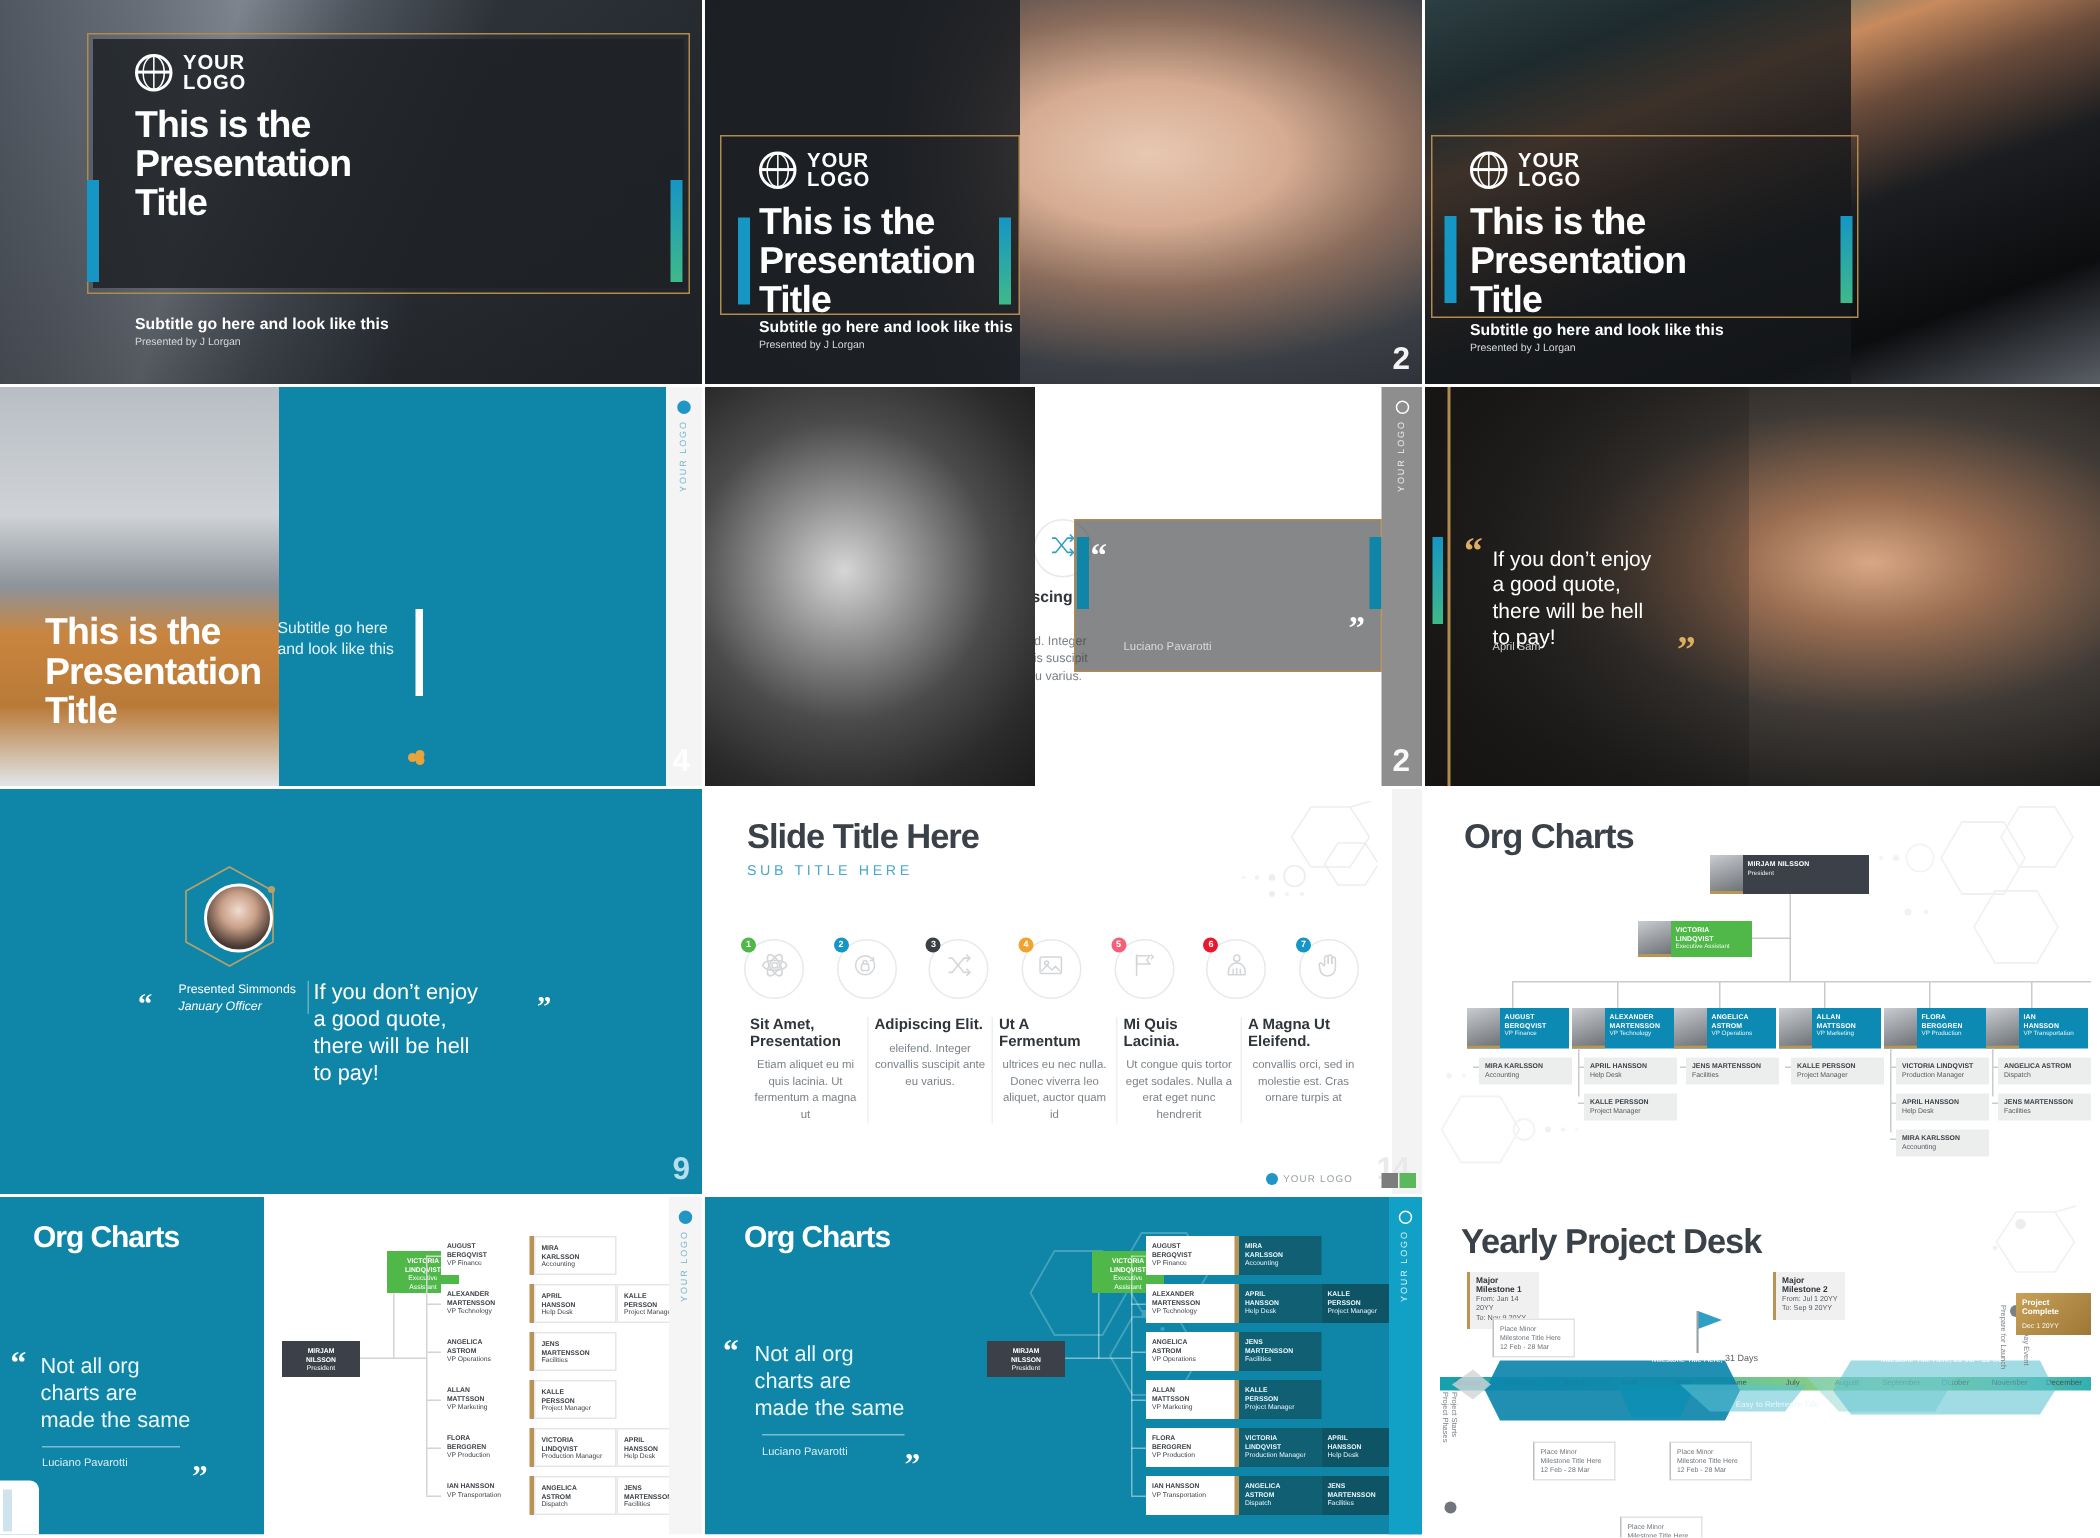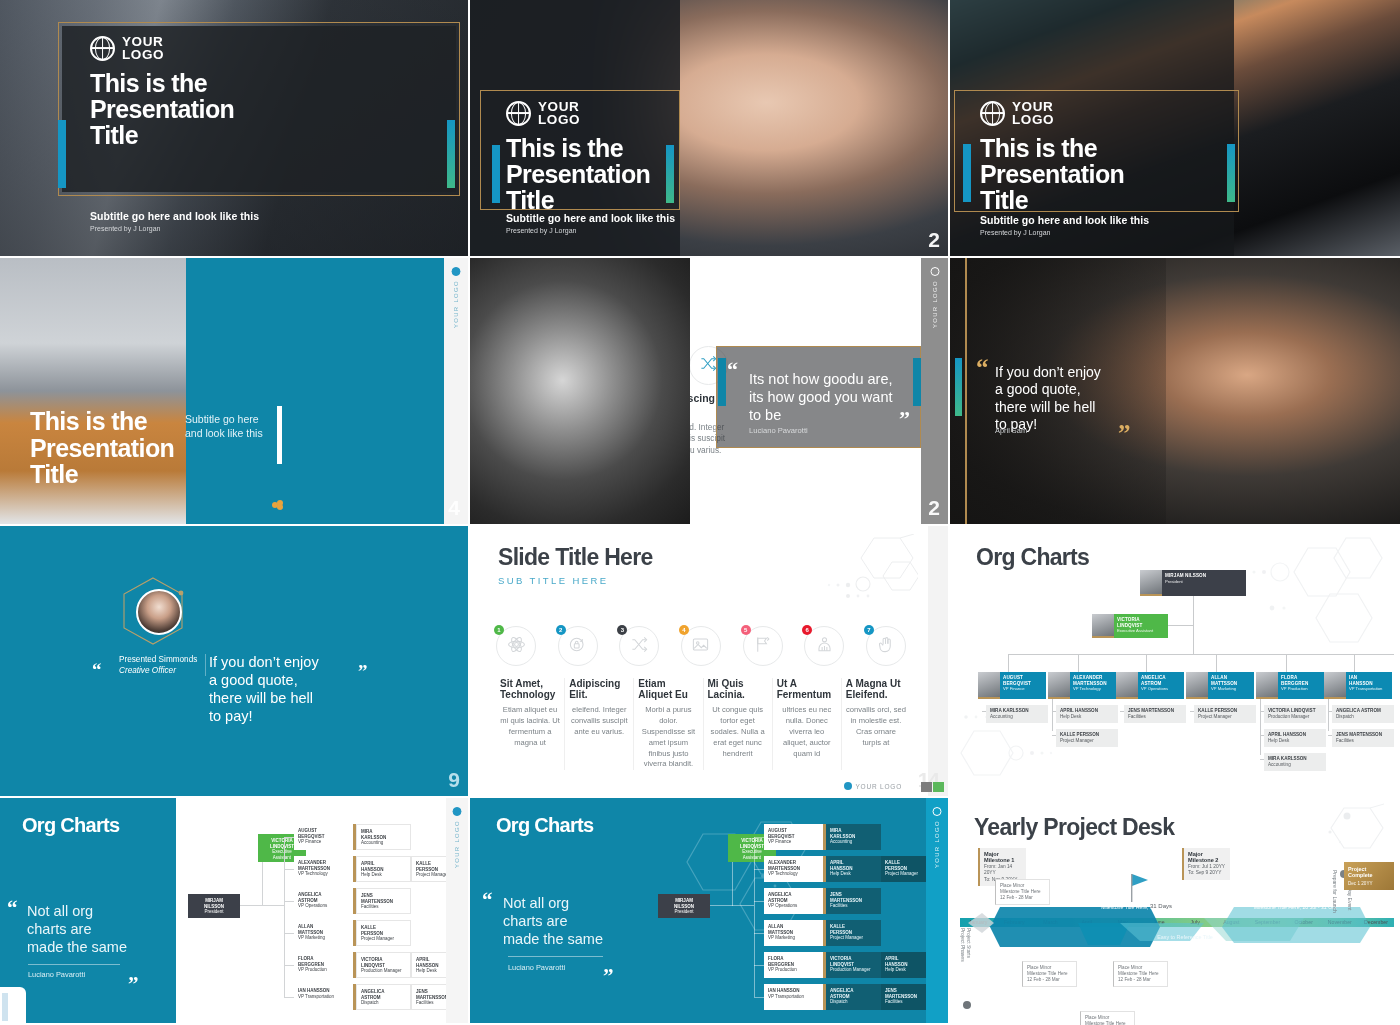--- a/index.html
+++ b/index.html
@@ -264,21 +264,20 @@
         </div>
         <div style="flex: 1 1 0%; padding: 0px 6px;">
           <div class="colh" style="white-space:pre-line">Adipiscing Elit.</div>
           <div class="colb">Eleifend. Integer convallis suscipit ante eu varius.</div>
         </div>
       </div>
 
     <div style="position:absolute;right:27px;top:0;width:220px;height:100%" class="ph ph5"></div>
     <div class="quotebox" style="right:27px;top:88px;width:205px;height:102px">
       <div class="qmark" style="position:absolute;left:10px;top:16px;font-size:22px;color:#fff">“</div>
-      <div class="qtext" style="position:absolute;left:32px;top:24px;right:12px;white-space:pre-line">Its not how goodu are, its how good you want to be</div>
       <div class="qauth" style="position:absolute;left:32px;bottom:12px">Luciano Pavarotti</div>
       <div class="qmark" style="position:absolute;right:10px;bottom:22px;font-size:22px;color:#fff">”</div>
     </div>
     <div class="lbar" style="left:248px;top:100px;height:48px;background:#0f86a8"></div>
     <div class="lbar" style="right:27px;top:100px;height:48px;background:#0f86a8"></div>
     <div class="railr" style="width:27px">
       <div class="globe"></div>
       <div class="vlogo">YOUR LOGO</div>
     </div>
     <div class="pgnum">2</div>
@@ -302,21 +301,21 @@
     <div class="tealbg"></div>
     <svg style="position:absolute;left:120px;top:50px" width="66" height="70" viewBox="0 0 66 70">
       <polygon points="33,2 62,18 62,52 33,68 4,52 4,18" fill="none" stroke="#b9a06a" stroke-width="1.1"></polygon>
       <circle cx="61" cy="17" r="2.4" fill="#b9a06a"></circle>
     </svg>
     <div style="position:absolute;left:136px;top:63px;width:46px;height:46px;border-radius:50%;
       background:radial-gradient(circle at 50% 38%,#f0ddd0 0%,#c99f88 35%,#4a3a33 72%,#2b2320 100%);border:2px solid #fff"></div>
     <div class="qmark" style="position:absolute;left:92px;top:138px;font-size:19px;color:#fff">“</div>
     <div style="position:absolute;left:119px;top:128px;font-size:8.2px;color:#fff;line-height:1.35;border-right:1px solid rgba(255,255,255,.35);padding-right:8px">
       <div>Presented Simmonds</div>
-      <div style="font-style:italic">Creative Officer</div>
+      <div style="font-style:italic">January Officer</div>
     </div>
     <div class="qtext" style="position:absolute;left:209px;top:128px;width:150px;white-space:pre-line;font-size:14.5px">If you don’t enjoy
 a good quote,
 there will be hell
 to pay!</div>
     <div class="qmark" style="position:absolute;left:358px;top:140px;font-size:19px;color:#fff">”</div>
     <div class="railr teal" style="width:18px"></div>
     <div class="pgnum teal">9</div>
   </div>
 
@@ -394,41 +393,36 @@
           <span><svg viewBox="0 0 24 24" fill="none" stroke="#d3d6d9" stroke-width="1.3">
               <path d="M9 12V5.5a1.5 1.5 0 0 1 3 0V11"></path>
               <path d="M12 11V4.8a1.5 1.5 0 0 1 3 0V11"></path>
               <path d="M15 11V6.5a1.5 1.5 0 0 1 3 0V14c0 4-2.6 7-6.5 7S5 18.4 5 15l-.6-3a1.4 1.4 0 0 1 2.5-1.2L9 13"></path>
             </svg></span>
         </div>
       </div>
     <div id="seven-col-text" style="position:absolute;left:26px;top:152px;right:38px;display:flex">
         <div style="flex: 1 1 0%; padding: 0px 4px; border-right: 1px solid rgb(239, 239, 239);">
           <div class="colh" style="white-space:pre-line;font-size:10px">Sit Amet,
-Technology</div>
+Presentation</div>
           <div class="colb" style="font-size:7.6px">Etiam aliquet eu mi quis lacinia. Ut fermentum a magna ut</div>
         </div>
         <div style="flex: 1 1 0%; padding: 0px 4px; border-right: 1px solid rgb(239, 239, 239);">
           <div class="colh" style="white-space:pre-line;font-size:10px">Adipiscing Elit.</div>
           <div class="colb" style="font-size:7.6px">eleifend. Integer convallis suscipit ante eu varius.</div>
         </div>
         <div style="flex: 1 1 0%; padding: 0px 4px; border-right: 1px solid rgb(239, 239, 239);">
-          <div class="colh" style="white-space:pre-line;font-size:10px">Etiam
-Aliquet Eu</div>
-          <div class="colb" style="font-size:7.6px">Morbi a purus dolor. Suspendisse sit amet ipsum finibus justo viverra blandit.</div>
+          <div class="colh" style="white-space:pre-line;font-size:10px">Ut A
+Fermentum</div>
+          <div class="colb" style="font-size:7.6px">ultrices eu nec nulla. Donec viverra leo aliquet, auctor quam id</div>
         </div>
         <div style="flex: 1 1 0%; padding: 0px 4px; border-right: 1px solid rgb(239, 239, 239);">
           <div class="colh" style="white-space:pre-line;font-size:10px">Mi Quis
 Lacinia.</div>
           <div class="colb" style="font-size:7.6px">Ut congue quis tortor eget sodales. Nulla a erat eget nunc hendrerit</div>
-        </div>
-        <div style="flex: 1 1 0%; padding: 0px 4px; border-right: 1px solid rgb(239, 239, 239);">
-          <div class="colh" style="white-space:pre-line;font-size:10px">Ut A
-Fermentum</div>
-          <div class="colb" style="font-size:7.6px">ultrices eu nec nulla. Donec viverra leo aliquet, auctor quam id</div>
         </div>
         <div style="flex: 1 1 0%; padding: 0px 4px;">
           <div class="colh" style="white-space:pre-line;font-size:10px">A Magna Ut
 Eleifend.</div>
           <div class="colb" style="font-size:7.6px">convallis orci, sed in molestie est. Cras ornare turpis at</div>
         </div>
       </div>
     <div style="position:absolute;right:46px;bottom:6px;display:flex;align-items:center;gap:3px">
       <span style="width:8px;height:8px;border-radius:50%;background:#2196c4;display:inline-block"></span>
       <span style="font-size:6.5px;color:#9aa0a5;letter-spacing:.8px">YOUR LOGO</span>

